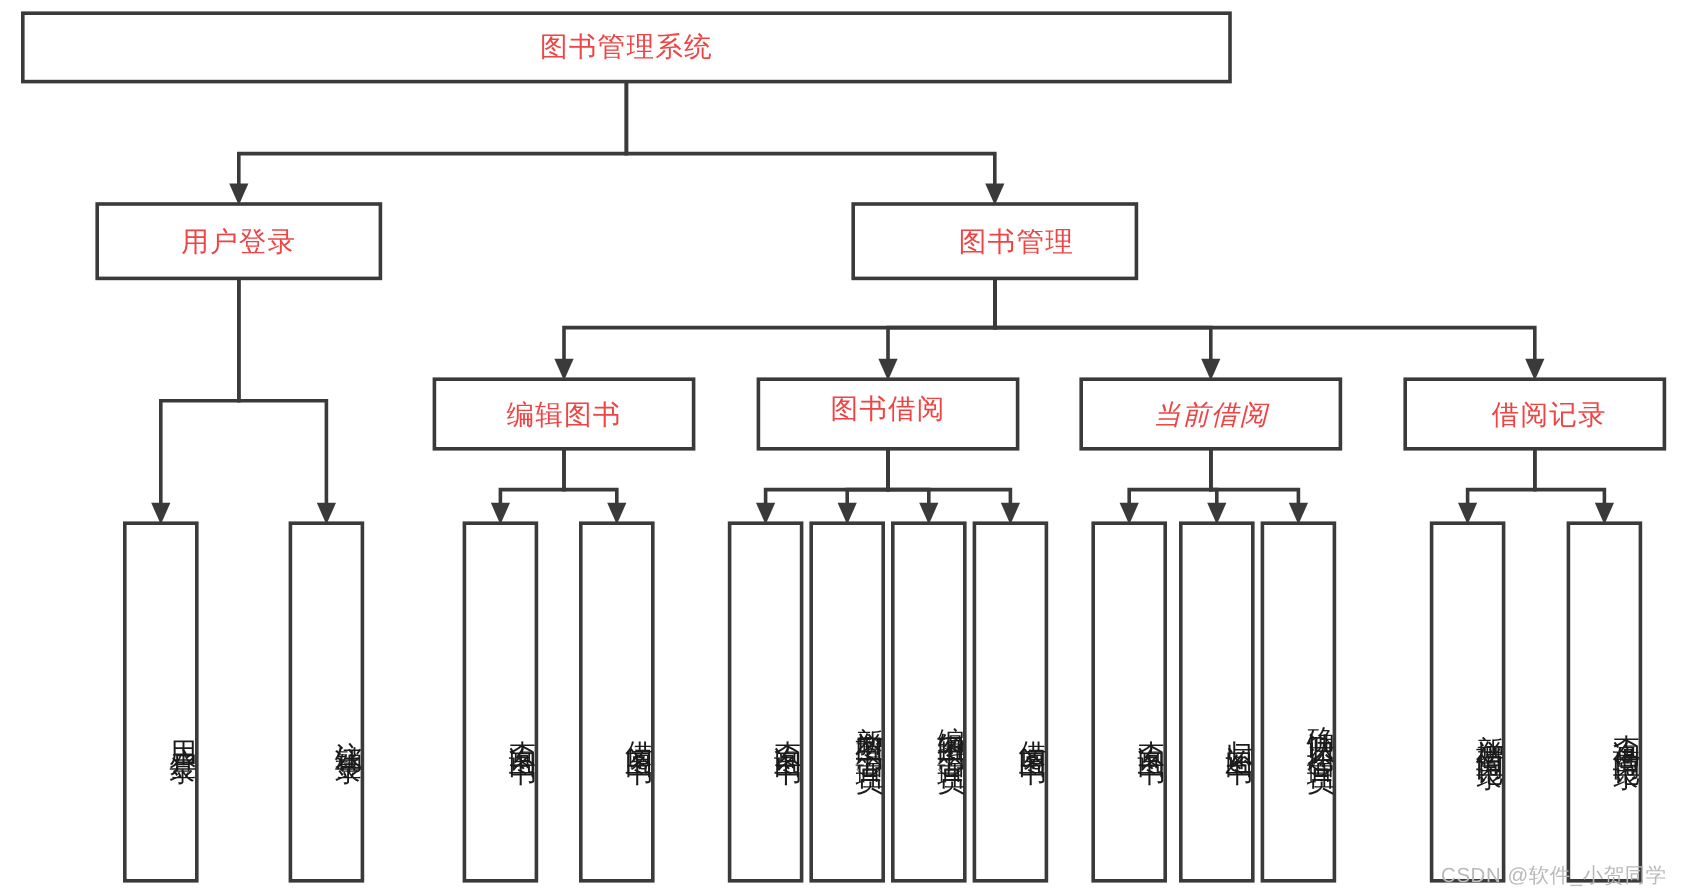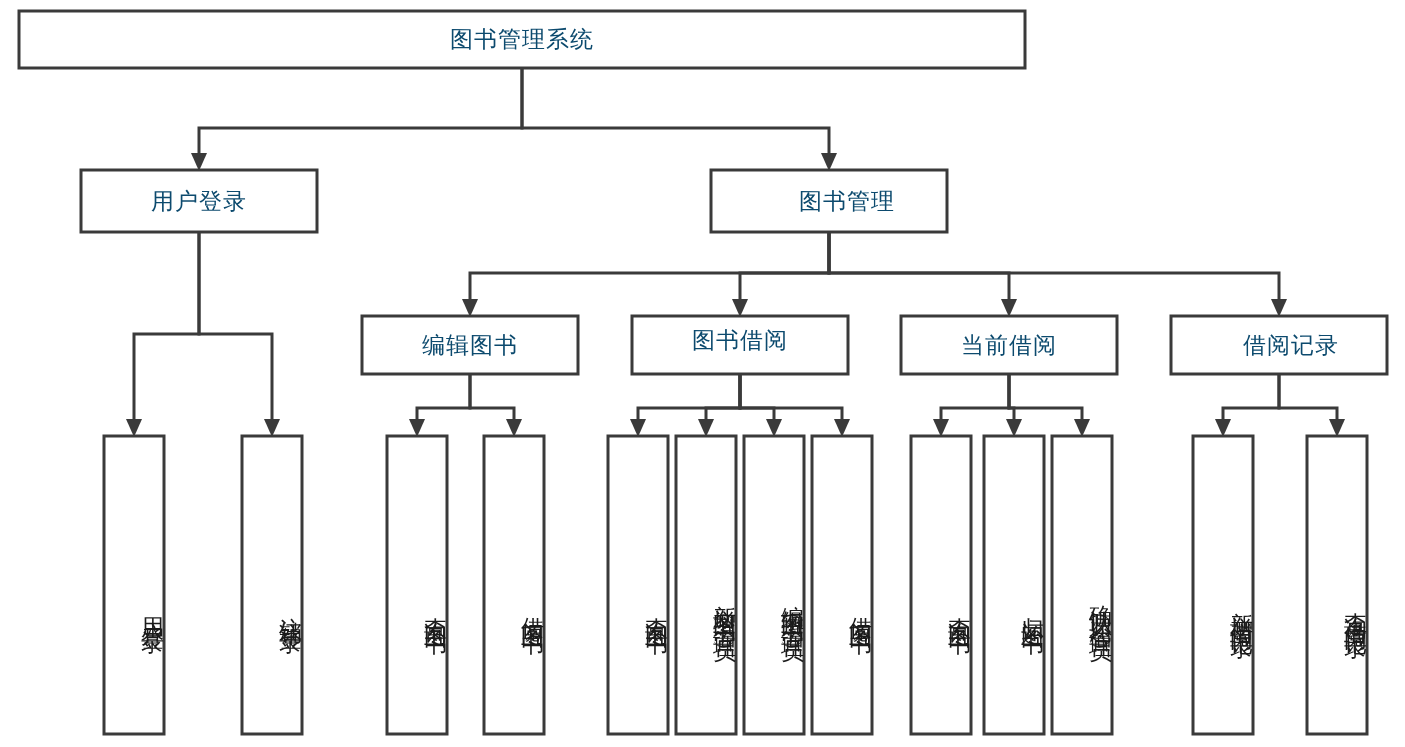--- a/index.html
+++ b/index.html
@@ -41,21 +41,21 @@
   .arrow-head {
     fill: #3a3a3a;
     stroke: none;
   }
   .node-label-h {
     position: absolute;
     display: flex;
     align-items: center;
     justify-content: center;
     font-size: 23px;
-    color: #0c4a6e;
+    color: #ef4444;
     letter-spacing: 1px;
     white-space: nowrap;
     pointer-events: none;
   }
   .node-label-v {
     position: absolute;
     display: flex;
     align-items: flex-start;
     justify-content: center;
     font-size: 23px;
@@ -185,31 +185,32 @@
         <rect class="node-rect" x="1307" y="436" width="60" height="298"></rect>
       </g>
   </svg>
 
   <div id="label-layer">
       <div class="node-label-h" style="left: 19px; top: 11px; width: 1006px; height: 57px;">图书管理系统</div>
       <div class="node-label-h" style="left: 81px; top: 170px; width: 236px; height: 62px;">用户登录</div>
       <div class="node-label-h" style="left: 711px; top: 170px; width: 236px; height: 62px; margin-left: 18px;">图书管理</div>
       <div class="node-label-h" style="left: 362px; top: 316px; width: 216px; height: 58px;">编辑图书</div>
       <div class="node-label-h" style="left: 632px; top: 316px; width: 216px; height: 48px;">图书借阅</div>
-      <div class="node-label-h" style="left: 901px; top: 316px; width: 216px; height: 58px;">当前借阅</div>
+      <div class="node-label-h" style="left: 901px; top: 316px; width: 216px; height: 58px; font-style: italic;">当前借阅</div>
       <div class="node-label-h" style="left: 1171px; top: 316px; width: 240px; height: 58px;">借阅记录</div>
       <div class="node-label-v" style="left: 104px; top: 436px; width: 60px; height: 298px; padding-top: 24px;">用户登录</div>
       <div class="node-label-v" style="left: 242px; top: 436px; width: 60px; height: 298px; padding-top: 24px;">注销登录</div>
       <div class="node-label-v" style="left: 387px; top: 436px; width: 60px; height: 298px; padding-top: 24px;">查询图书</div>
       <div class="node-label-v" style="left: 484px; top: 436px; width: 60px; height: 298px; padding-top: 24px;">借阅图书</div>
       <div class="node-label-v" style="left: 608px; top: 436px; width: 60px; height: 298px; padding-top: 24px;">查询图书</div>
       <div class="node-label-v" style="left: 676px; top: 436px; width: 60px; height: 298px; padding-top: 24px;">新增图书（管理员）</div>
       <div class="node-label-v" style="left: 744px; top: 436px; width: 60px; height: 298px; padding-top: 24px;">编辑图书（管理员）</div>
       <div class="node-label-v" style="left: 812px; top: 436px; width: 60px; height: 298px; padding-top: 24px;">借阅图书</div>
       <div class="node-label-v" style="left: 911px; top: 436px; width: 60px; height: 298px; padding-top: 24px;">查询图书</div>
       <div class="node-label-v" style="left: 984px; top: 436px; width: 60px; height: 298px; padding-top: 24px;">归还图书</div>
       <div class="node-label-v" style="left: 1052px; top: 436px; width: 60px; height: 298px; padding-top: 24px;">确认归还（管理员）</div>
       <div class="node-label-v" style="left: 1193px; top: 436px; width: 60px; height: 298px; padding-top: 24px;">新增借阅记录</div>
       <div class="node-label-v" style="left: 1307px; top: 436px; width: 60px; height: 298px; padding-top: 24px;">查询借阅记录</div>
     </div>
 
+  <div class="watermark">CSDN @软件_小贺同学</div>
 
 </div>
 
 </body></html>

